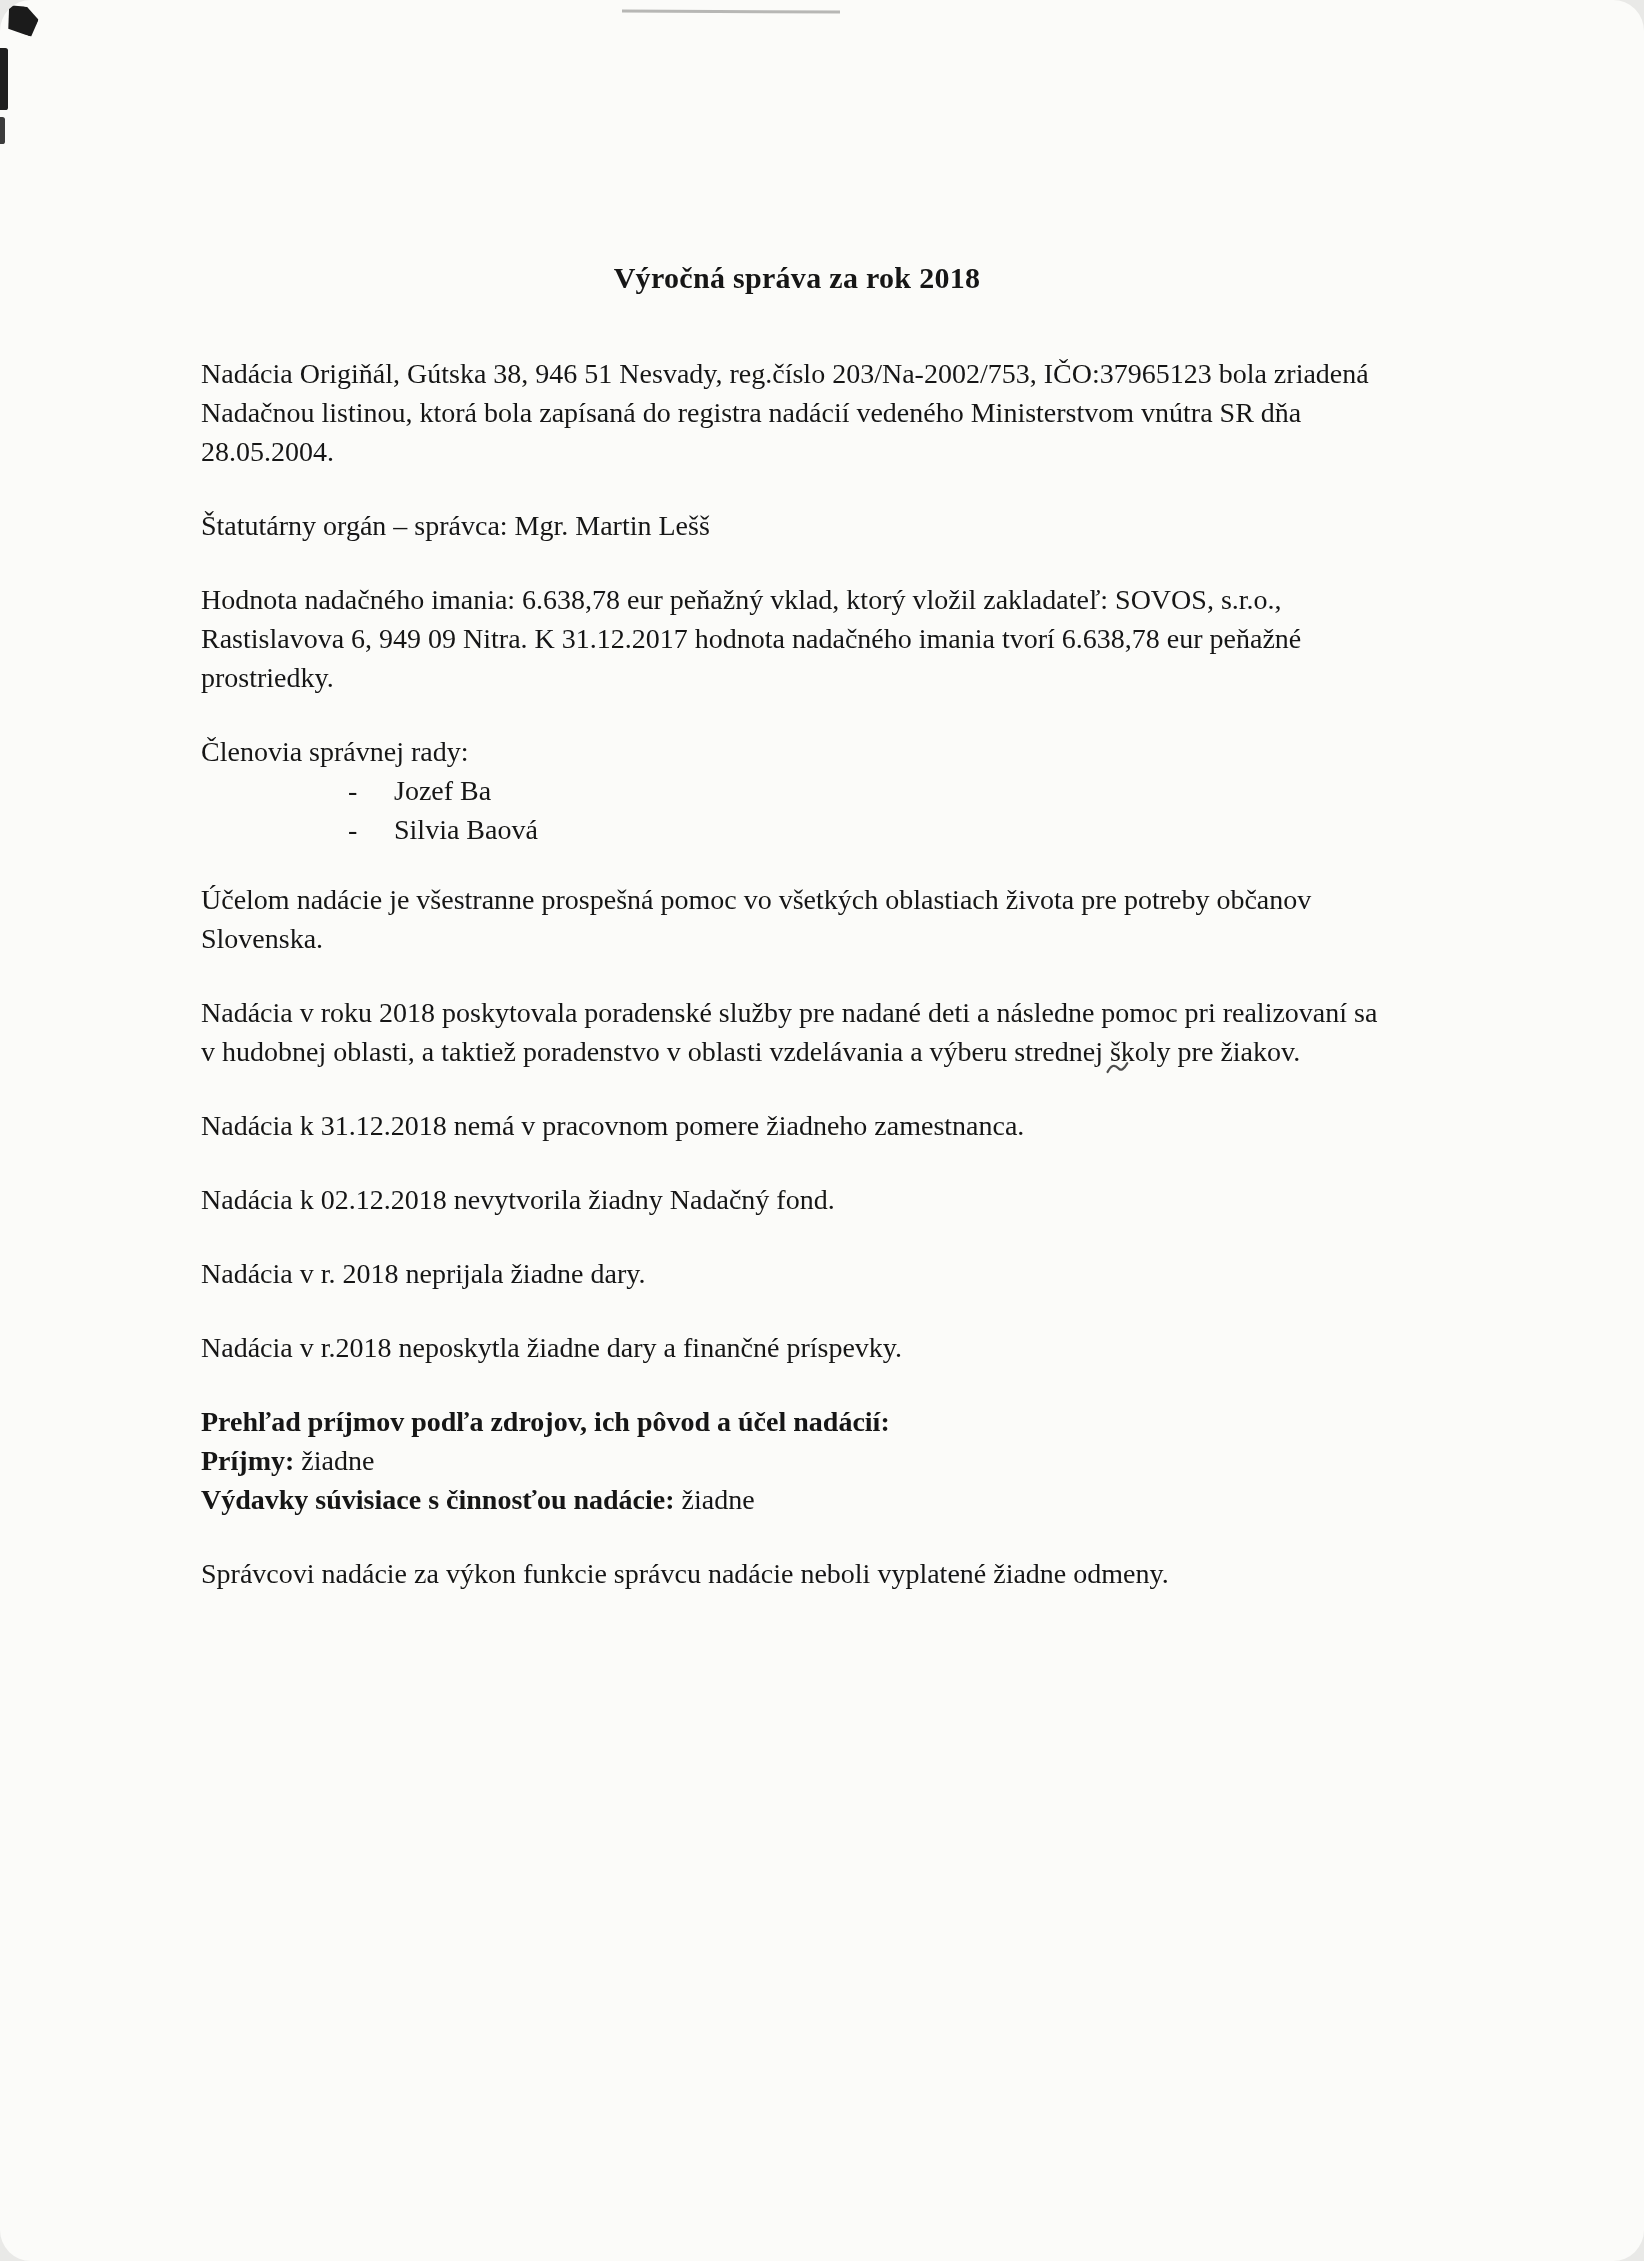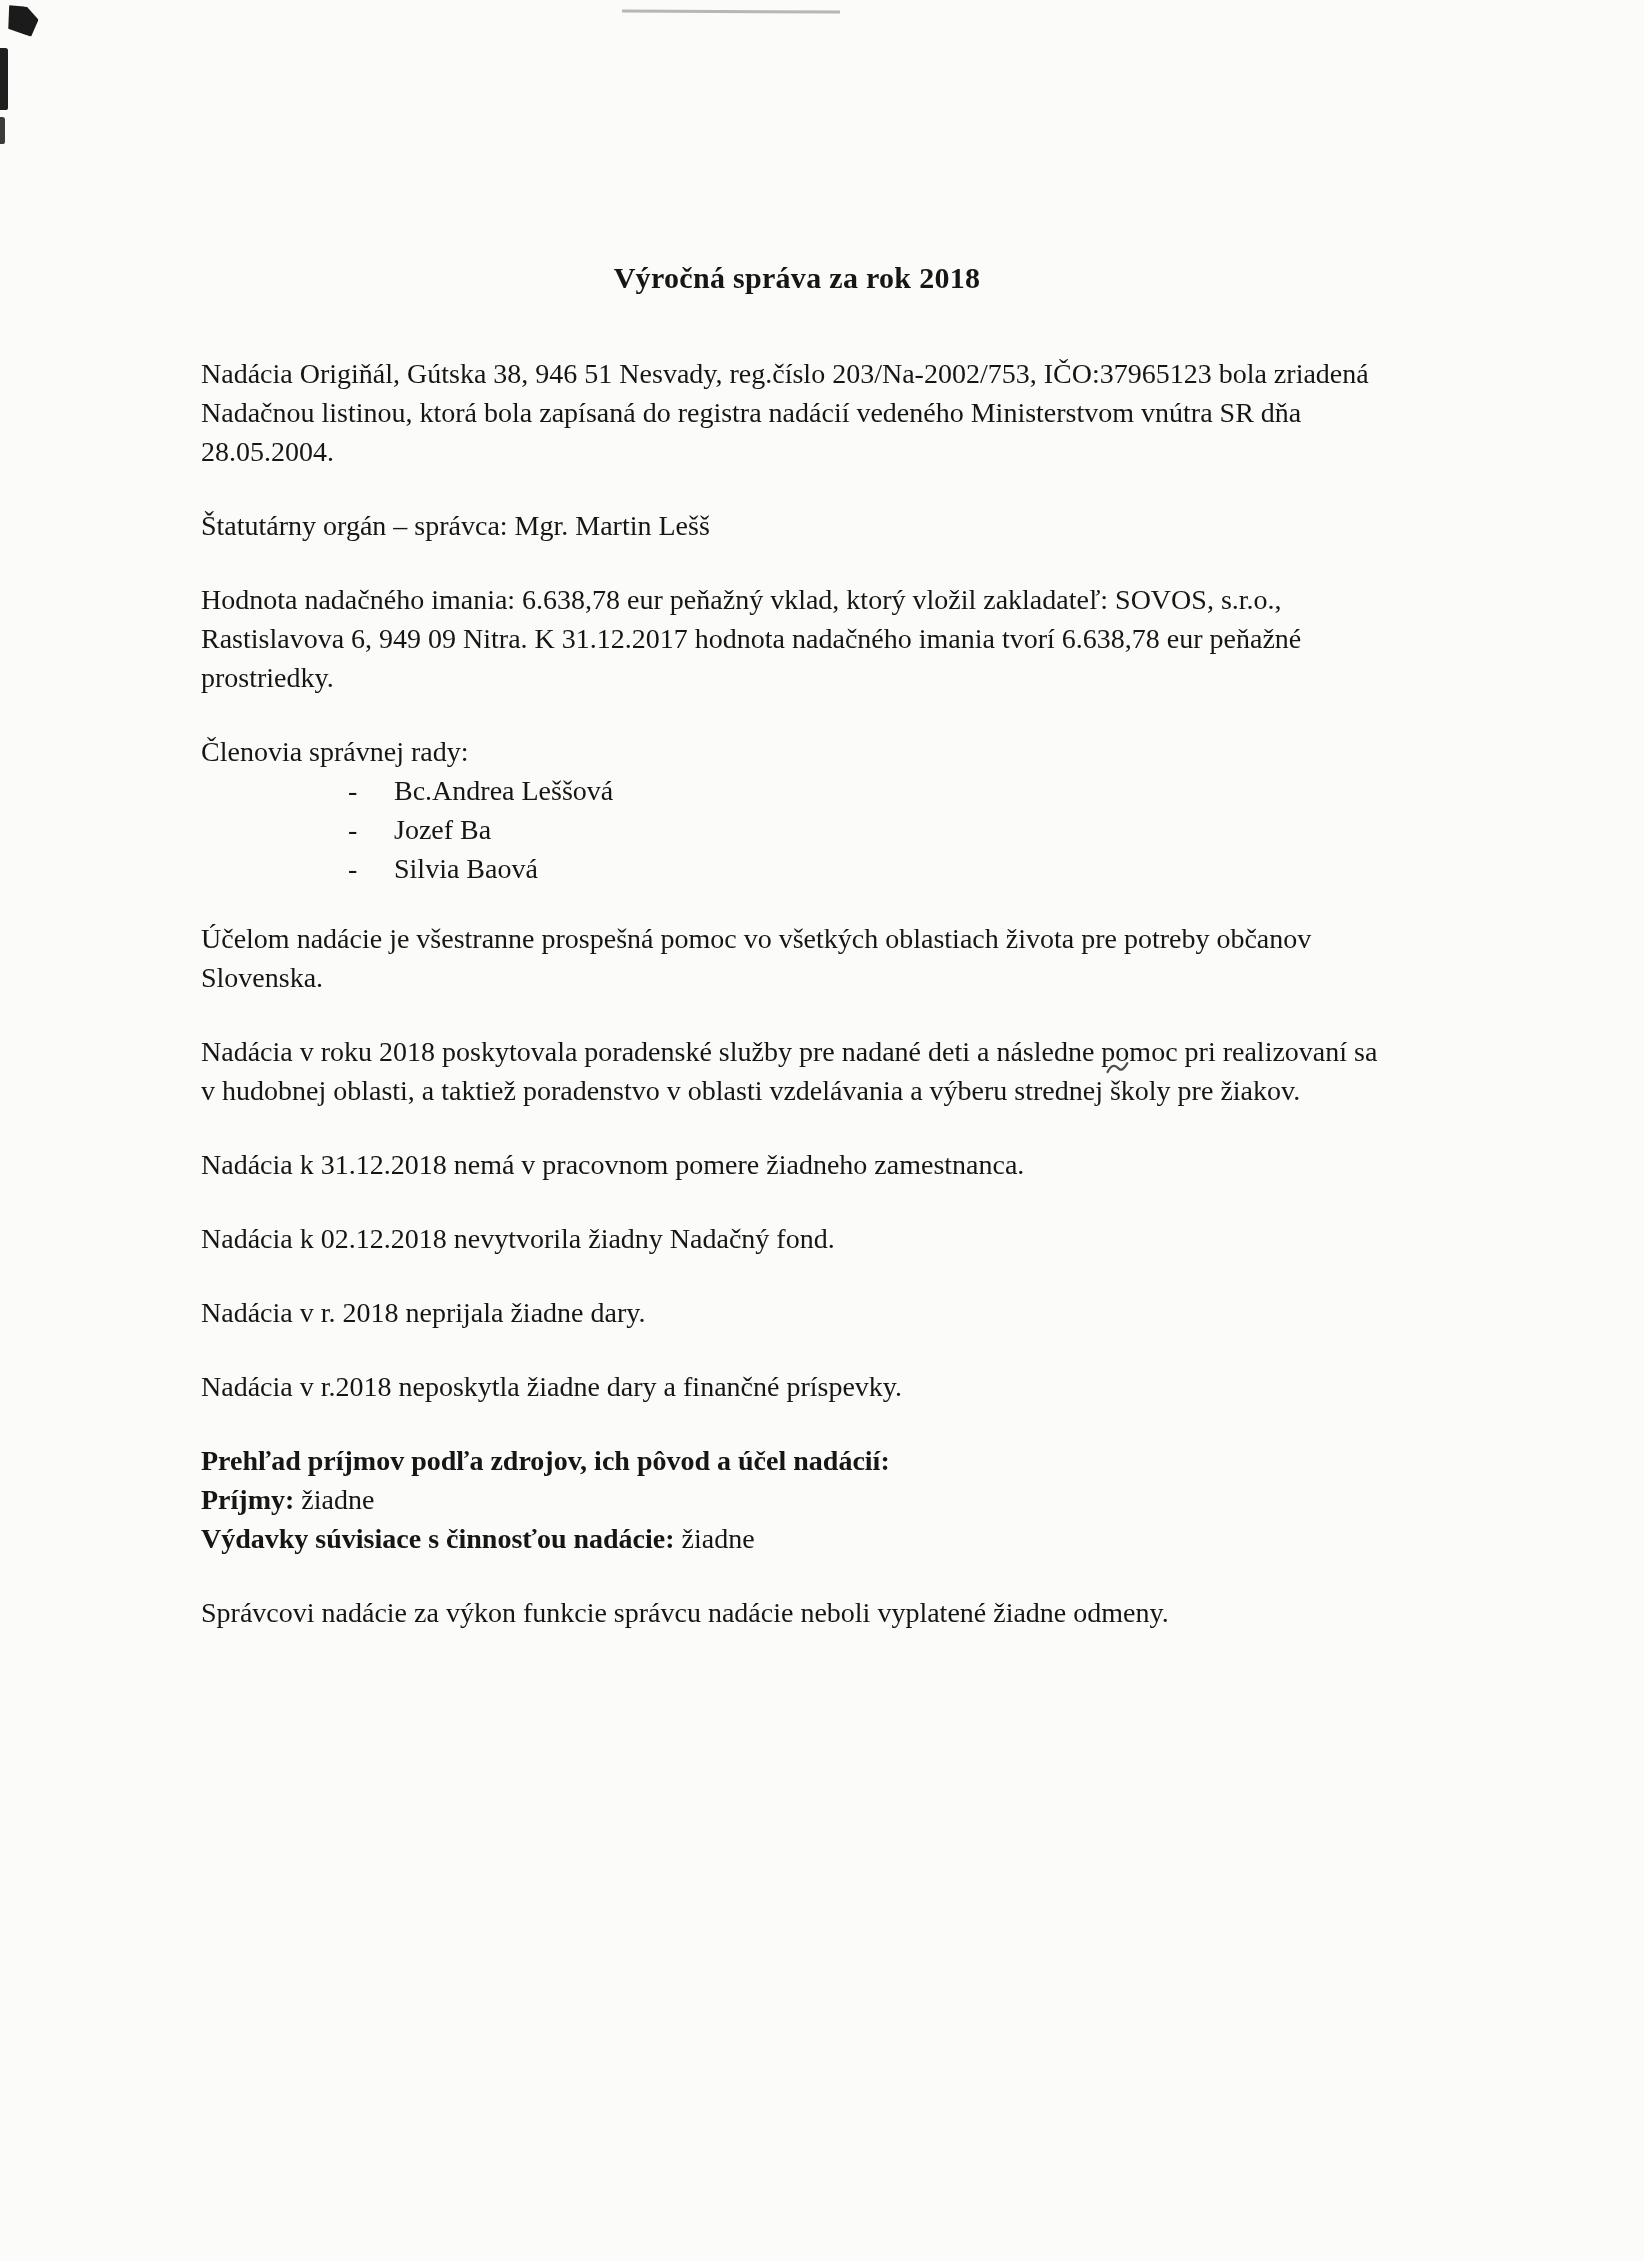--- a/index.html
+++ b/index.html
@@ -13,20 +13,21 @@
     height: 2261px;
     margin: 0 auto;
     background: #fbfbf9;
     color: #161616;
     font-family: "Liberation Serif", "DejaVu Serif", serif;
     font-size: 28px;
     line-height: 39px;
     box-sizing: border-box;
     padding: 258px 251px 0 201px;
     overflow: hidden;
+    border-radius: 31px;
   }
   
   .artifact { position: absolute; }
   .corner-blob {
     left: 6.4px; top: 6.4px;
     width: 32px; height: 28px;
     background: #1b1b1b;
     transform: rotate(14deg);
     clip-path: polygon(0 10%, 55% 0, 100% 35%, 90% 100%, 15% 92%);
   }
@@ -106,21 +107,20 @@
 
 
   <p>Nadácia Origiňál, Gútska 38, 946 51 Nesvady, reg.číslo 203/Na-2002/753, IČO:37965123 bola zriadená Nadačnou listinou, ktorá bola zapísaná do registra nadácií vedeného Ministerstvom vnútra SR dňa 28.05.2004.</p>
 
   <p>Štatutárny orgán – správca: Mgr. Martin Lešš</p>
 
   <p>Hodnota nadačného imania: 6.638,78 eur peňažný vklad, ktorý vložil zakladateľ: SOVOS, s.r.o., Rastislavova 6, 949 09 Nitra. K 31.12.2017 hodnota nadačného imania tvorí 6.638,78 eur peňažné prostriedky.</p>
 
   <p class="no-gap">Členovia správnej rady:</p>
   <ul class="board-list">
-    <li><span class="dash">-</span><span>Bc.Andrea Leššová</span></li>
     <li><span class="dash">-</span><span>Jozef Ba</span></li>
     <li><span class="dash">-</span><span>Silvia Baová</span></li>
   </ul>
 
   <p>Účelom nadácie je všestranne prospešná pomoc vo všetkých oblastiach života pre potreby občanov Slovenska.</p>
 
   <p>Nadácia v roku 2018 poskytovala poradenské služby pre nadané deti a následne pomoc pri realizovaní sa v hudobnej oblasti, a taktiež poradenstvo v oblasti vzdelávania a výberu strednej školy pre žiakov.</p>
 
   <p>Nadácia k 31.12.2018 nemá v pracovnom pomere žiadneho zamestnanca.</p>
 

